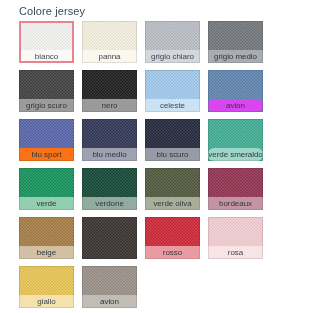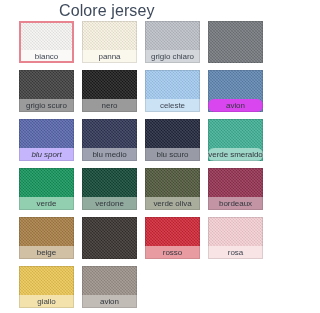--- a/index.html
+++ b/index.html
@@ -16,26 +16,25 @@
     position: relative;
     width: 280px;
     height: 313px;
     background: #ffffff;
   }
 
   #panel-title {
     position: absolute;
     left: 19px;
     top: 4px;
-    font-size: 16px;
+    font-size: 11px;
     line-height: 14px;
     color: #3e4a5c;
     letter-spacing: 0.1px;
     white-space: nowrap;
-    margin-left: 40px;
   }
 
   #swatch-grid {
     position: absolute;
     left: 19px;
     top: 21px;
     width: 244px;
     display: grid;
     grid-template-columns: repeat(4, 55px);
     grid-auto-rows: 42px;
@@ -123,20 +122,21 @@
         <div class="swatch-label" style="background: rgb(250, 247, 236); color: rgb(63, 70, 81);">panna</div>
         <div class="swatch-border"></div>
       </div>
       <div class="swatch">
         <div class="swatch-fill" style="background: rgb(184, 188, 196);"></div>
         <div class="swatch-label" style="background: rgb(211, 214, 218); color: rgb(63, 70, 81);">grigio chiaro</div>
         <div class="swatch-border"></div>
       </div>
       <div class="swatch">
         <div class="swatch-fill" style="background: rgb(111, 115, 119);"></div>
+        <div class="swatch-label" style="background: rgb(169, 172, 176); color: rgb(50, 55, 61);">grigio medio</div>
         <div class="swatch-border"></div>
       </div>
       <div class="swatch">
         <div class="swatch-fill" style="background: rgb(58, 58, 58);"></div>
         <div class="swatch-label" style="background: rgb(155, 155, 155); color: rgb(50, 55, 61);">grigio scuro</div>
         <div class="swatch-border"></div>
       </div>
       <div class="swatch">
         <div class="swatch-fill" style="background: rgb(22, 22, 22);"></div>
         <div class="swatch-label" style="background: rgb(154, 154, 154); color: rgb(50, 55, 61);">nero</div>
@@ -147,21 +147,21 @@
         <div class="swatch-label" style="background: rgb(203, 226, 245); color: rgb(63, 70, 81);">celeste</div>
         <div class="swatch-border"></div>
       </div>
       <div class="swatch">
         <div class="swatch-fill" style="background: rgb(90, 129, 173);"></div>
         <div class="swatch-label" style="background: #d946ef; color: rgb(50, 55, 61); border-radius: 6px;">avion</div>
         <div class="swatch-border"></div>
       </div>
       <div class="swatch">
         <div class="swatch-fill" style="background: rgb(82, 97, 168);"></div>
-        <div class="swatch-label" style="background: #c4b5fd; color: rgb(50, 55, 61); font-style: italic;">blu sport</div>
+        <div class="swatch-label" style="background: #f97316; color: rgb(50, 55, 61);">blu sport</div>
         <div class="swatch-border"></div>
       </div>
       <div class="swatch">
         <div class="swatch-fill" style="background: rgb(43, 48, 80);"></div>
         <div class="swatch-label" style="background: rgb(157, 161, 176); color: rgb(50, 55, 61);">blu medio</div>
         <div class="swatch-border"></div>
       </div>
       <div class="swatch">
         <div class="swatch-fill" style="background: rgb(27, 33, 54);"></div>
         <div class="swatch-label" style="background: rgb(152, 155, 166); color: rgb(50, 55, 61);">blu scuro</div>

